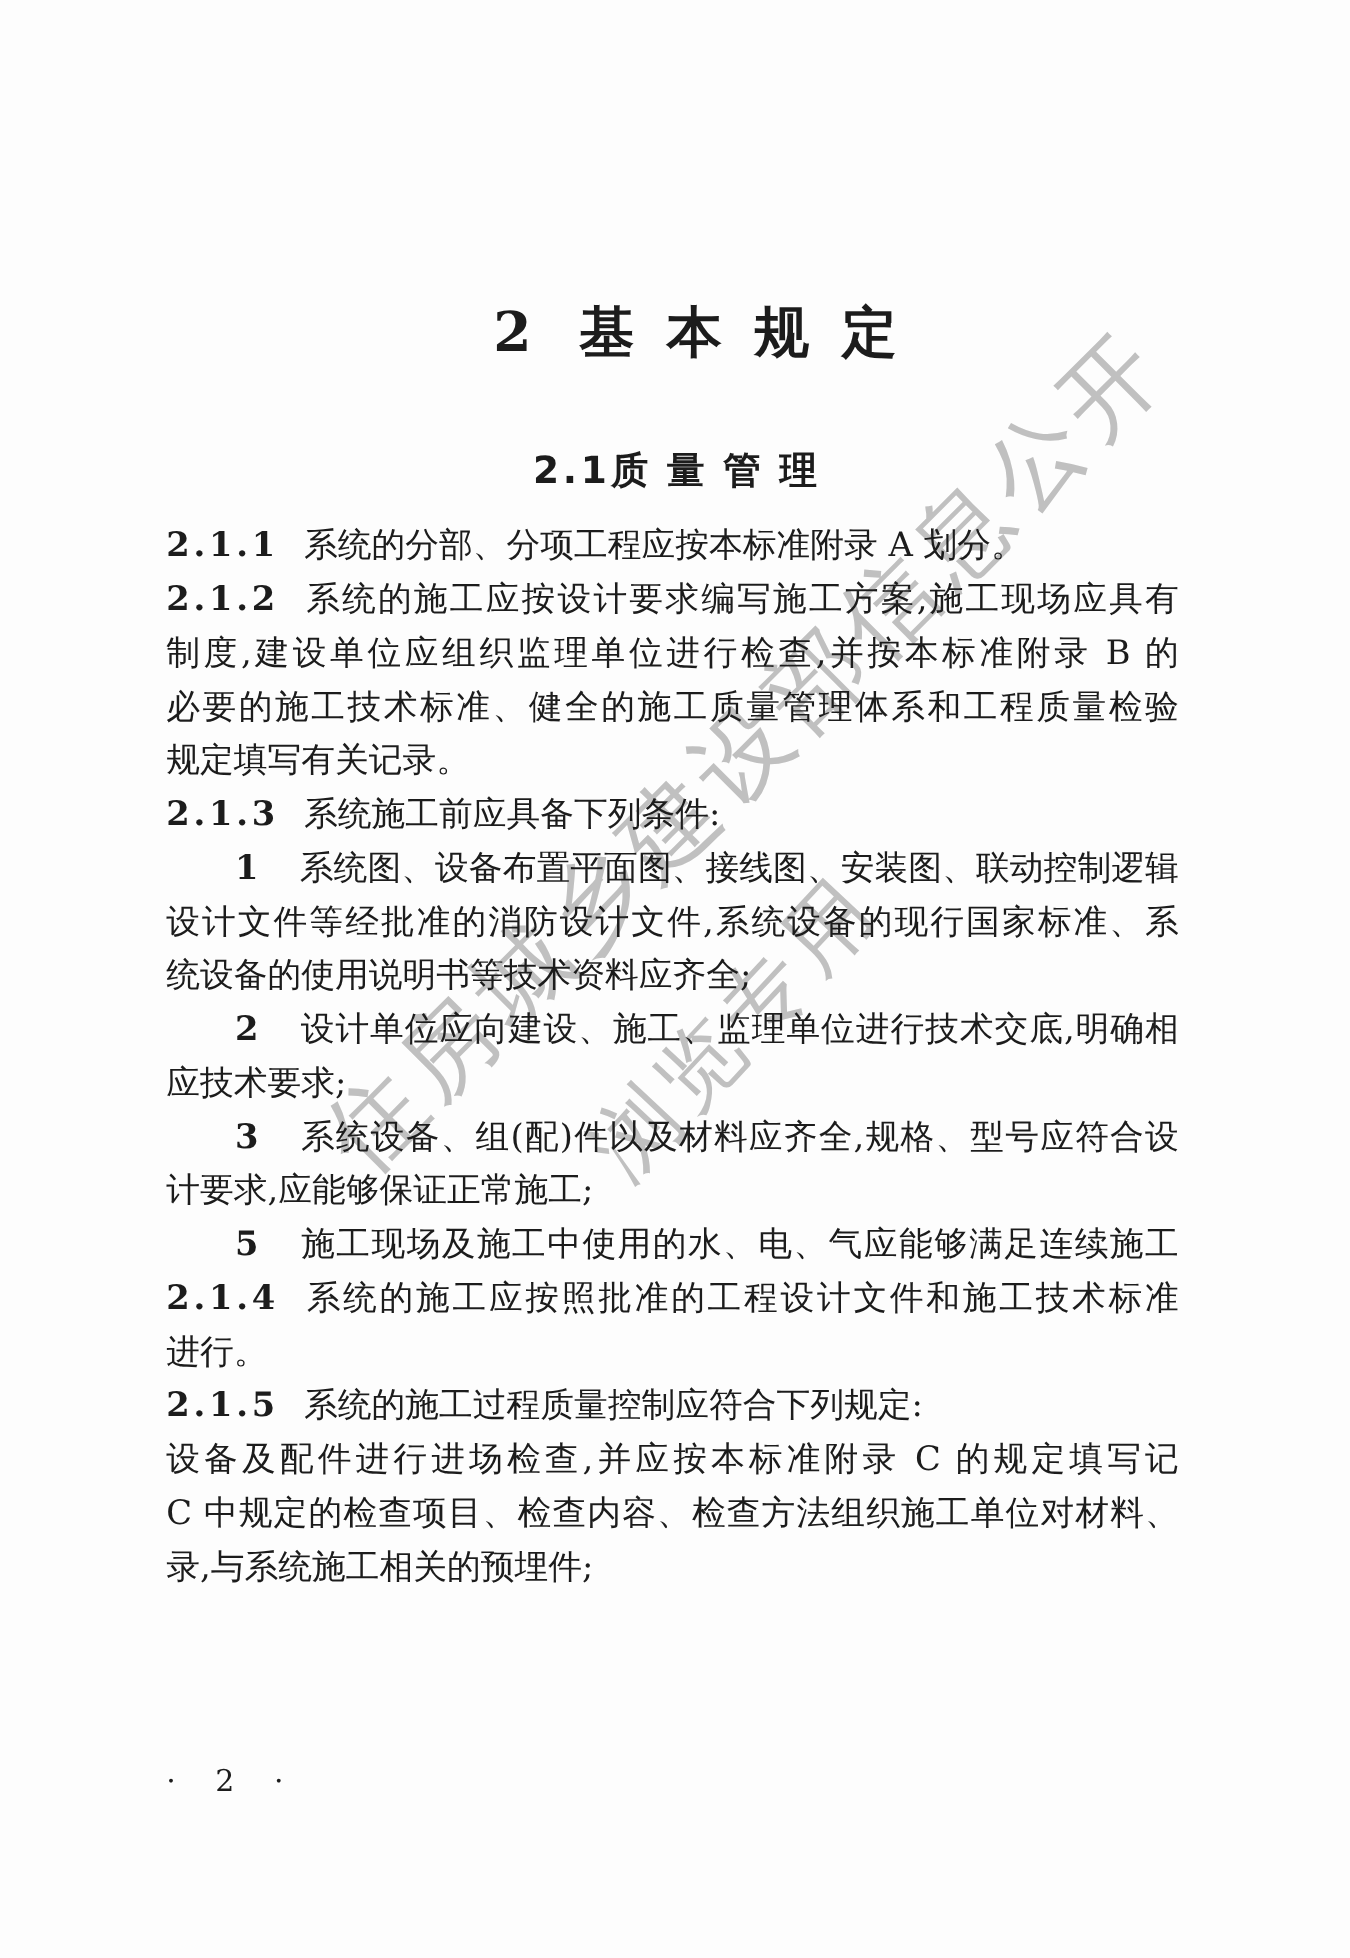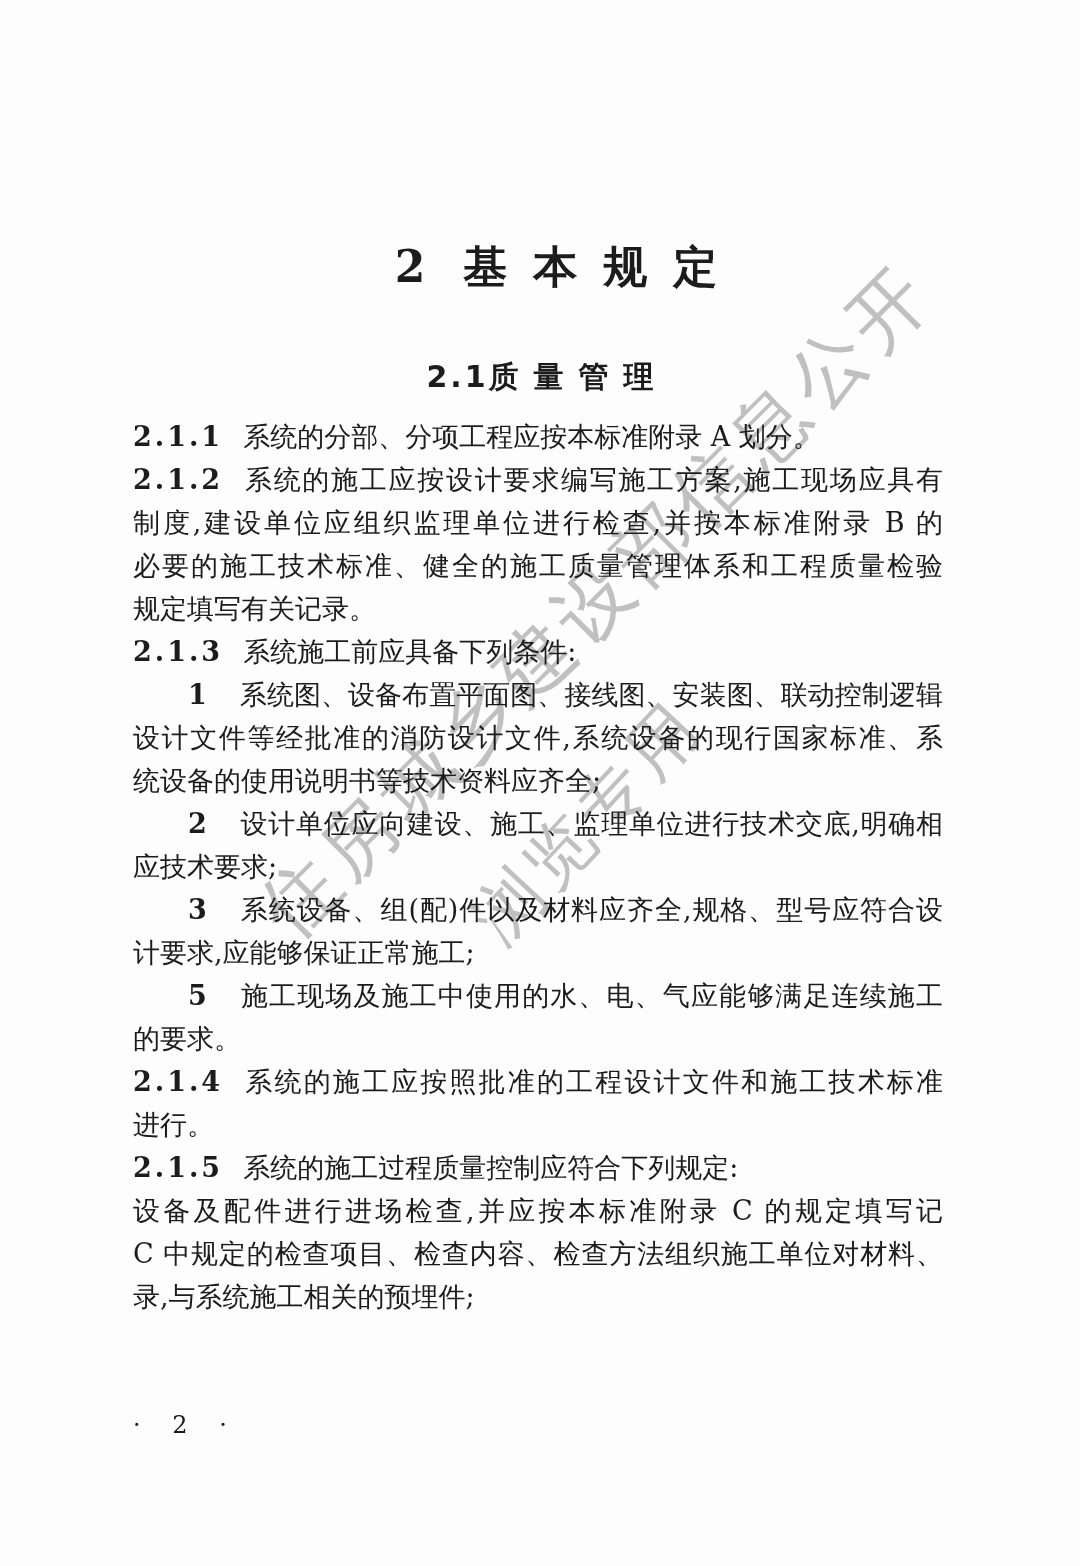--- a/index.html
+++ b/index.html
@@ -104,21 +104,20 @@
     <div class="line cont"><span class="txt">规定填写有关记录。</span></div>
     <div class="line clause"><span class="num">2.1.3</span><span class="gap"></span><span class="txt">系统施工前应具备下列条件:</span></div>
     <div class="line sub fill"><span class="num">1</span><span class="gap sub-g"></span><span class="txt">系统图、设备布置平面图、接线图、安装图、联动控制逻辑</span></div>
     <div class="line cont fill"><span class="txt">设计文件等经批准的消防设计文件,系统设备的现行国家标准、系</span></div>
     <div class="line cont"><span class="txt">统设备的使用说明书等技术资料应齐全;</span></div>
     <div class="line sub fill"><span class="num">2</span><span class="gap sub-g"></span><span class="txt">设计单位应向建设、施工、监理单位进行技术交底,明确相</span></div>
     <div class="line cont"><span class="txt">应技术要求;</span></div>
     <div class="line sub fill"><span class="num">3</span><span class="gap sub-g"></span><span class="txt">系统设备、组(配)件以及材料应齐全,规格、型号应符合设</span></div>
     <div class="line cont"><span class="txt">计要求,应能够保证正常施工;</span></div>
     <div class="line sub fill"><span class="num">5</span><span class="gap sub-g"></span><span class="txt">施工现场及施工中使用的水、电、气应能够满足连续施工</span></div>
-    <div class="line cont"><span class="txt">的要求。</span></div>
     <div class="line clause fill"><span class="num">2.1.4</span><span class="gap"></span><span class="txt">系统的施工应按照批准的工程设计文件和施工技术标准</span></div>
     <div class="line cont"><span class="txt">进行。</span></div>
     <div class="line clause"><span class="num">2.1.5</span><span class="gap"></span><span class="txt">系统的施工过程质量控制应符合下列规定:</span></div>
     <div class="line cont fill"><span class="txt">设备及配件进行进场检查,并应按本标准附录 C 的规定填写记</span></div>
     <div class="line cont fill"><span class="txt">C 中规定的检查项目、检查内容、检查方法组织施工单位对材料、</span></div>
     <div class="line cont"><span class="txt">录,与系统施工相关的预埋件;</span></div>
   </div>
 
 <div class="pagenum">· 2 ·</div>
 

